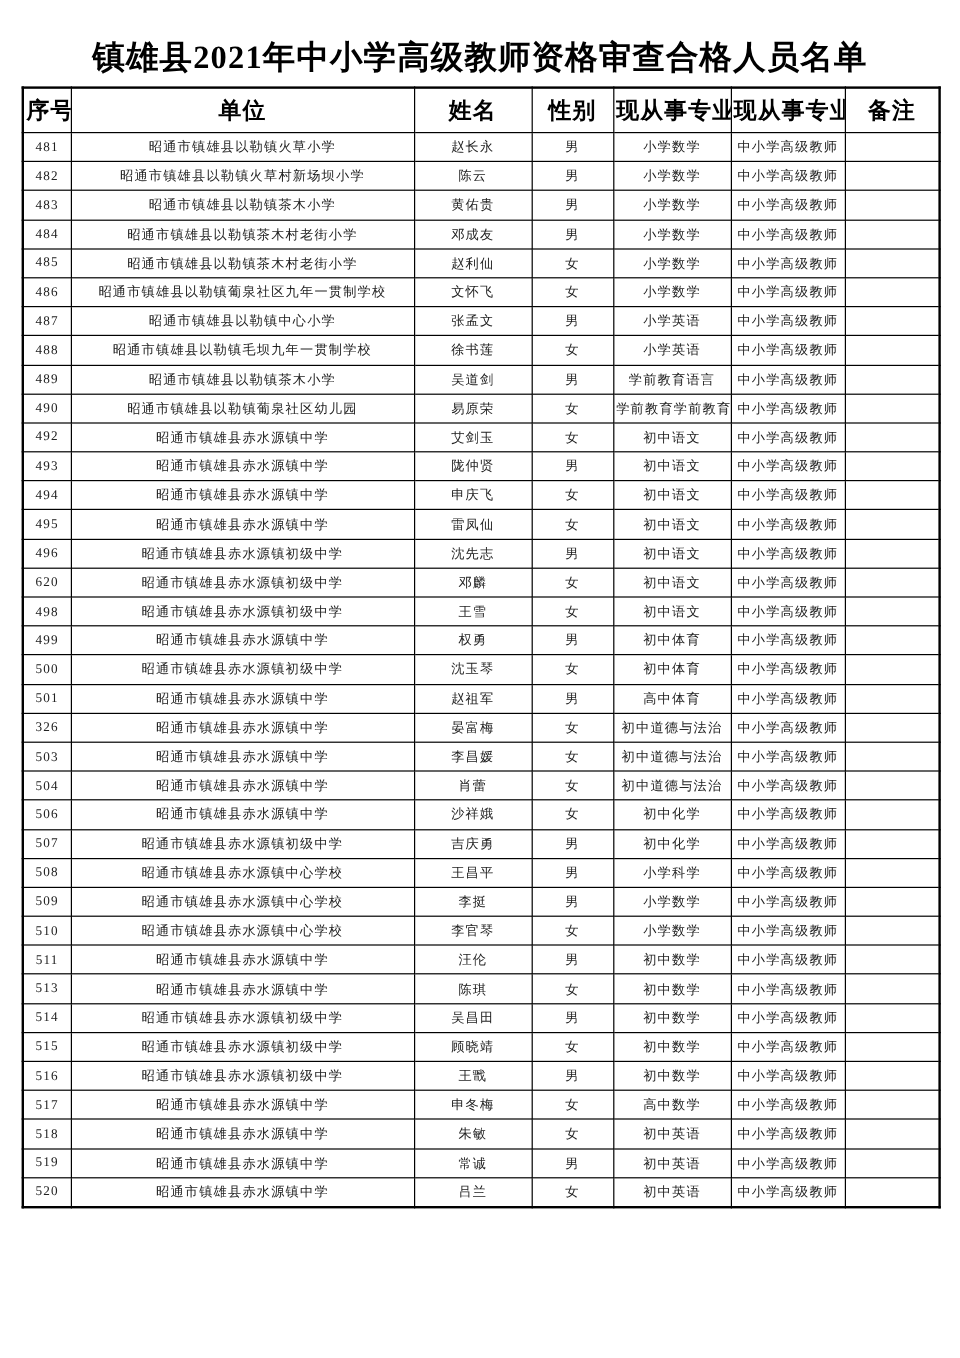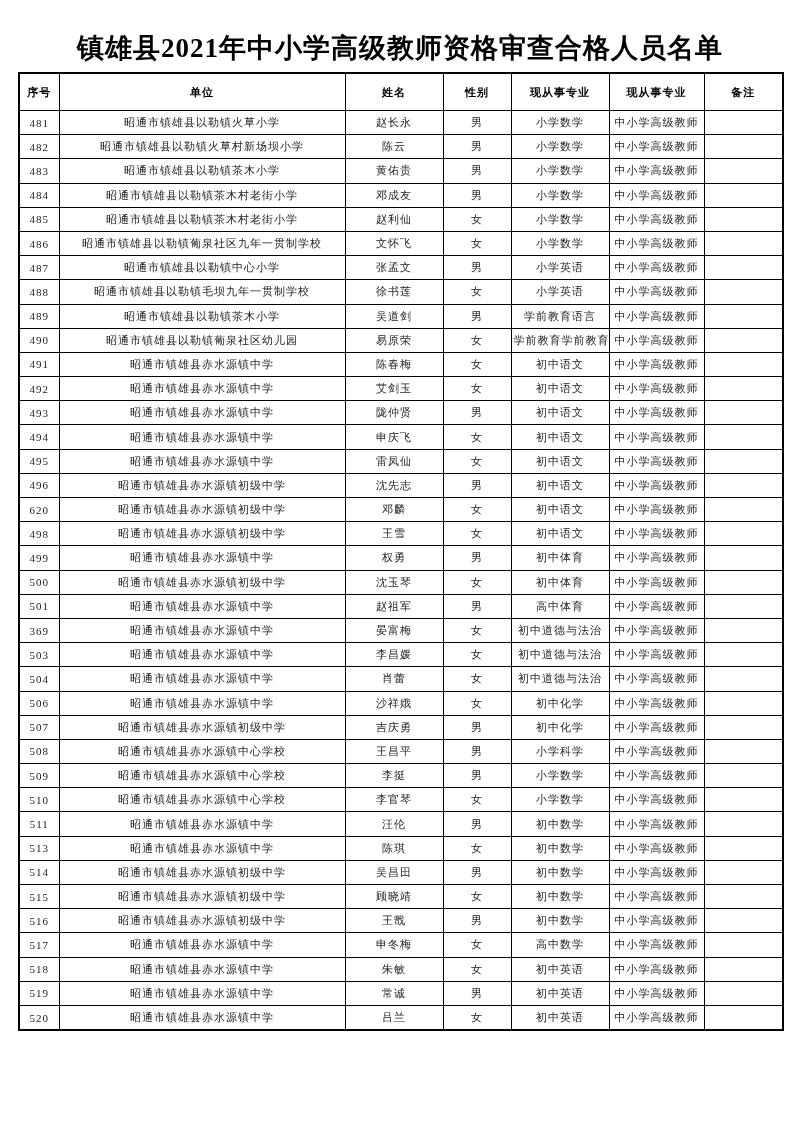--- a/index.html
+++ b/index.html
@@ -41,21 +41,21 @@
   table.roster th, table.roster td {
     border: 1px solid #000000;
     text-align: center;
     vertical-align: middle;
     padding: 0 2px;
     overflow: hidden;
     white-space: nowrap;
   }
   table.roster th {
     height: 36px;
-    font-size: 11px;
+    font-size: 19px;
     font-weight: bold;
     letter-spacing: 1px;
     color: #000000;
   }
   table.roster td {
     height: 23.2px;
     font-size: 11px;
     letter-spacing: 1px;
     color: #222222;
   }
@@ -175,29 +175,20 @@
         <tr>
           <td class="c-seq">490</td>
           <td class="c-unit">昭通市镇雄县以勒镇葡泉社区幼儿园</td>
           <td class="c-name">易原荣</td>
           <td class="c-gender">女</td>
           <td class="c-profession">学前教育学前教育</td>
           <td class="c-title">中小学高级教师</td>
           <td class="c-remark"></td>
         </tr>
         <tr>
-          <td class="c-seq">491</td>
-          <td class="c-unit">昭通市镇雄县赤水源镇中学</td>
-          <td class="c-name">陈春梅</td>
-          <td class="c-gender">女</td>
-          <td class="c-profession">初中语文</td>
-          <td class="c-title">中小学高级教师</td>
-          <td class="c-remark"></td>
-        </tr>
-        <tr>
           <td class="c-seq">492</td>
           <td class="c-unit">昭通市镇雄县赤水源镇中学</td>
           <td class="c-name">艾剑玉</td>
           <td class="c-gender">女</td>
           <td class="c-profession">初中语文</td>
           <td class="c-title">中小学高级教师</td>
           <td class="c-remark"></td>
         </tr>
         <tr>
           <td class="c-seq">493</td>
@@ -274,21 +265,21 @@
         <tr>
           <td class="c-seq">501</td>
           <td class="c-unit">昭通市镇雄县赤水源镇中学</td>
           <td class="c-name">赵祖军</td>
           <td class="c-gender">男</td>
           <td class="c-profession">高中体育</td>
           <td class="c-title">中小学高级教师</td>
           <td class="c-remark"></td>
         </tr>
         <tr>
-          <td class="c-seq">369</td>
+          <td class="c-seq">326</td>
           <td class="c-unit">昭通市镇雄县赤水源镇中学</td>
           <td class="c-name">晏富梅</td>
           <td class="c-gender">女</td>
           <td class="c-profession">初中道德与法治</td>
           <td class="c-title">中小学高级教师</td>
           <td class="c-remark"></td>
         </tr>
         <tr>
           <td class="c-seq">503</td>
           <td class="c-unit">昭通市镇雄县赤水源镇中学</td>

